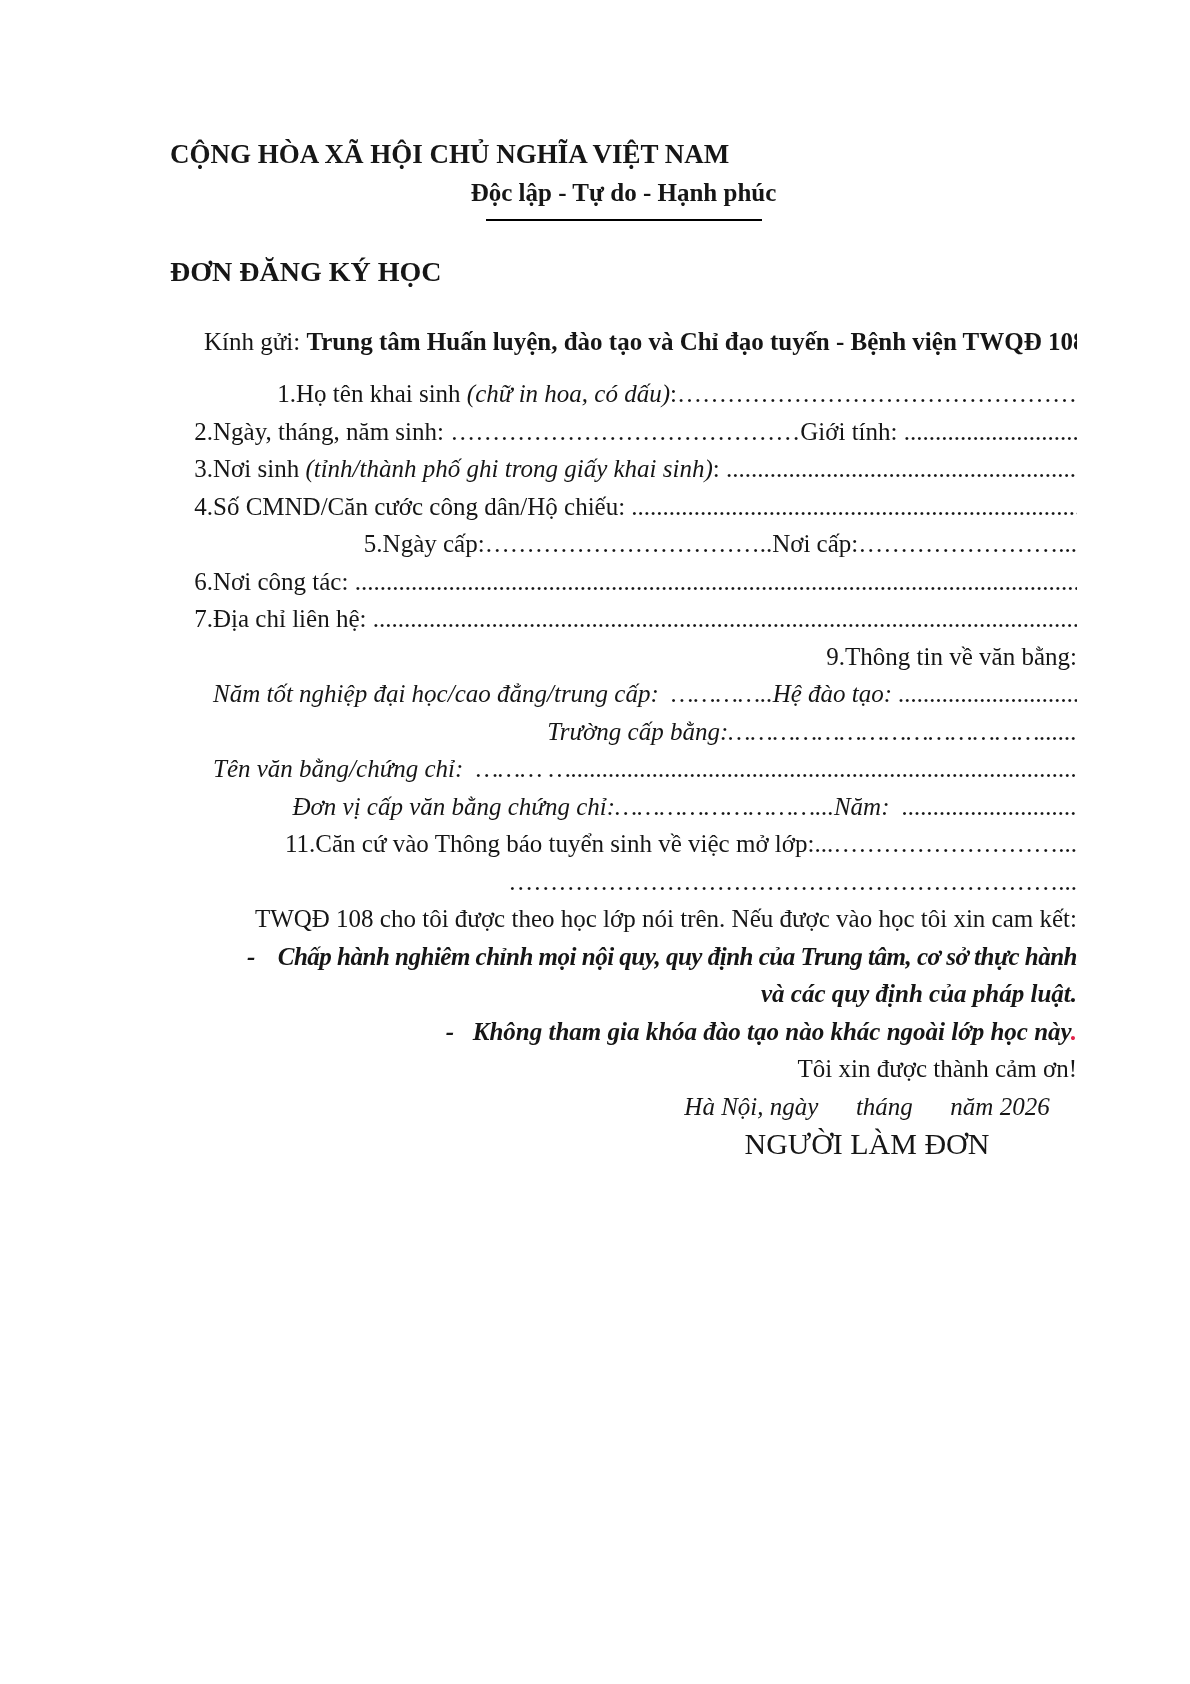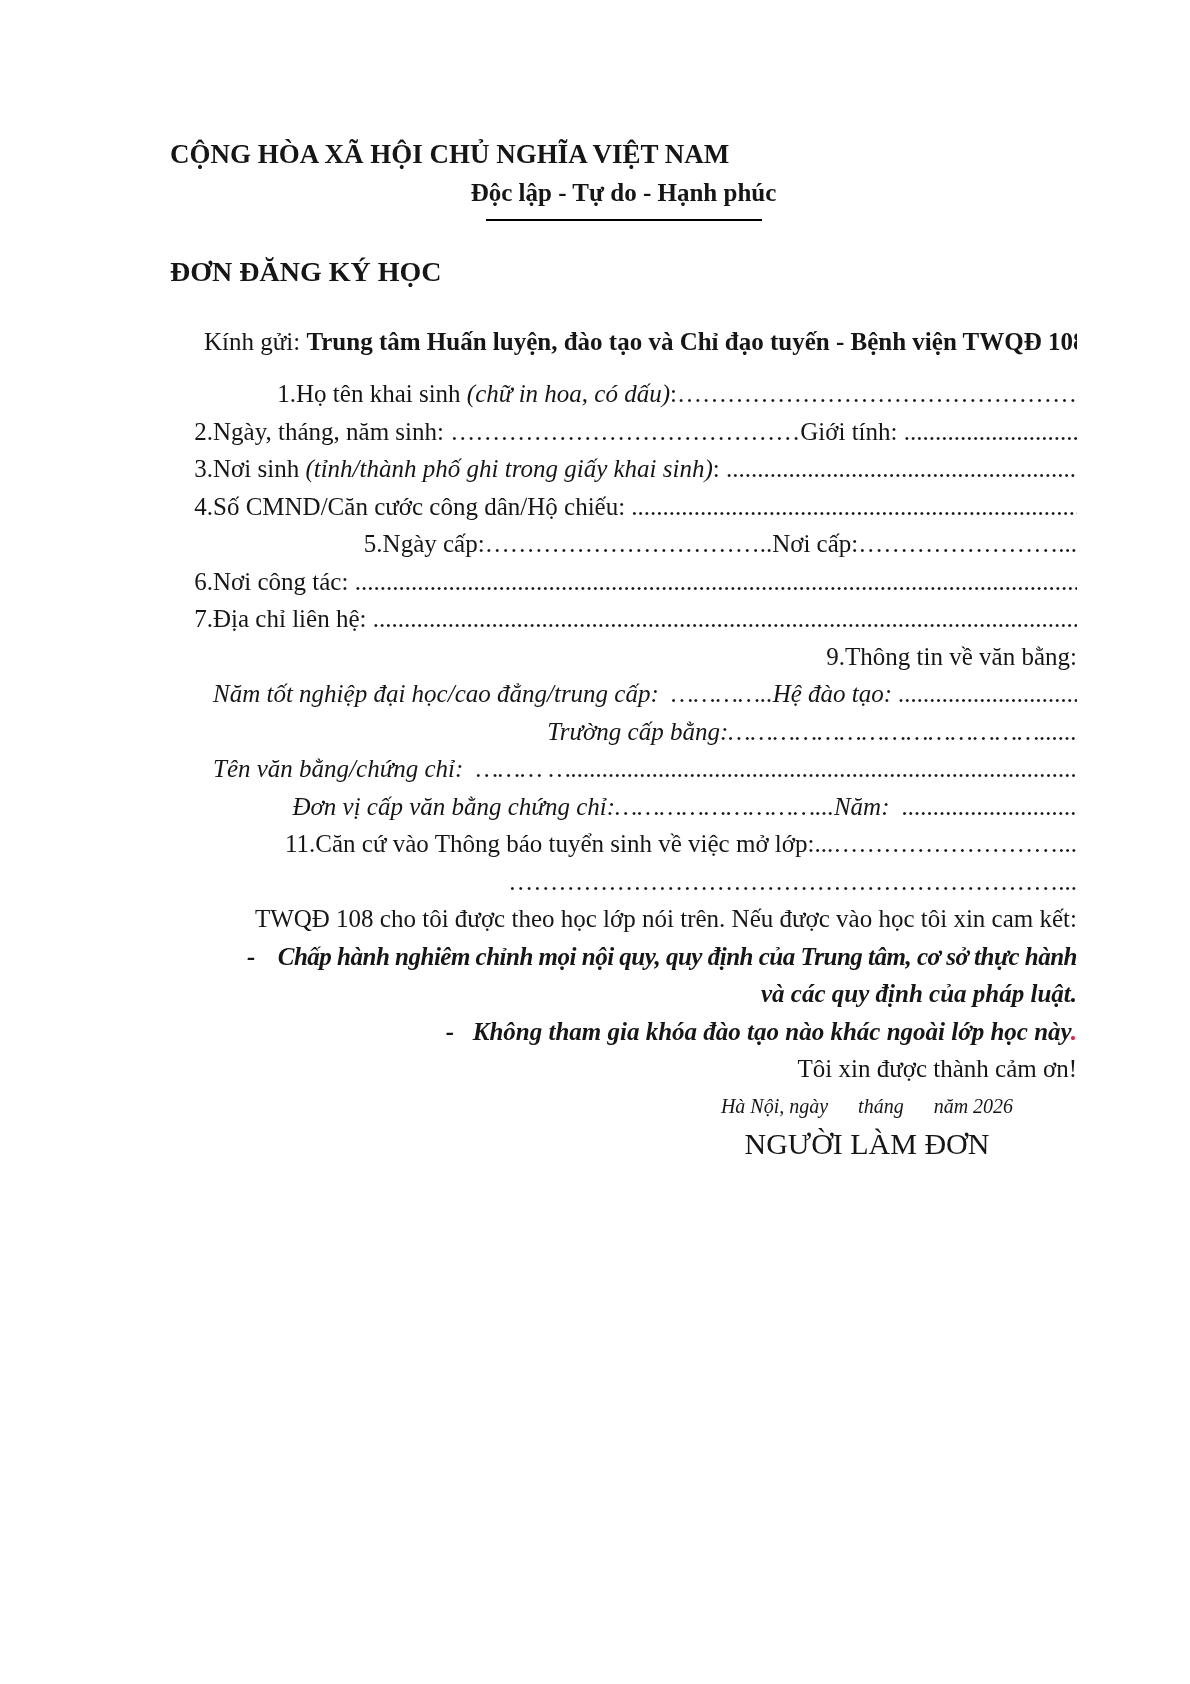--- a/index.html
+++ b/index.html
@@ -69,21 +69,21 @@
   .seg-bi{font-weight:bold;font-style:italic;}
   .seg-red{font-weight:bold;font-style:italic;}
   .commit{font-weight:bold;font-style:italic;}
   .signature{
     width:420px;
     margin-left:auto;
     text-align:center;
   }
   .sign-date{
     font-style:italic;
-    font-size:20px;line-height:37.5px;
+    font-size:25px;line-height:37.5px;
     white-space:pre;
   }
   .sign-title{
     font-weight:normal;
     font-size:30px;line-height:37.5px;
     white-space:nowrap;
   }
 </style>
 </head>
 <body>

